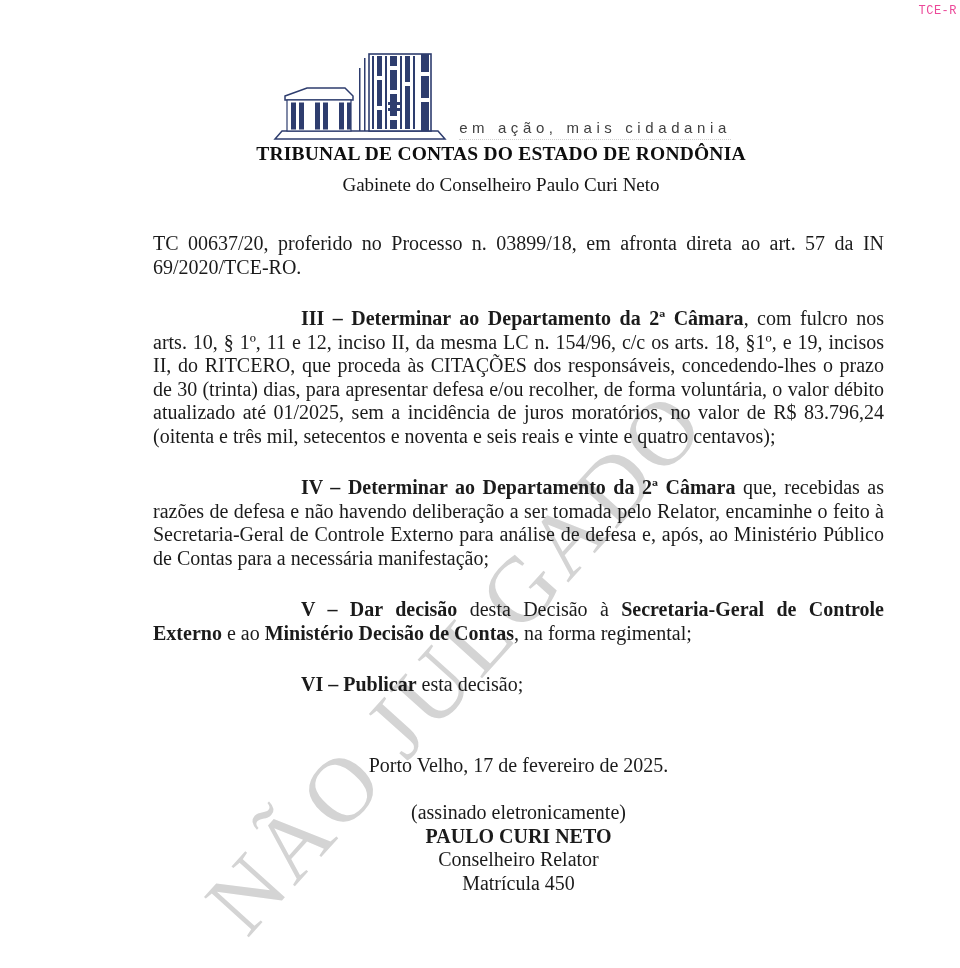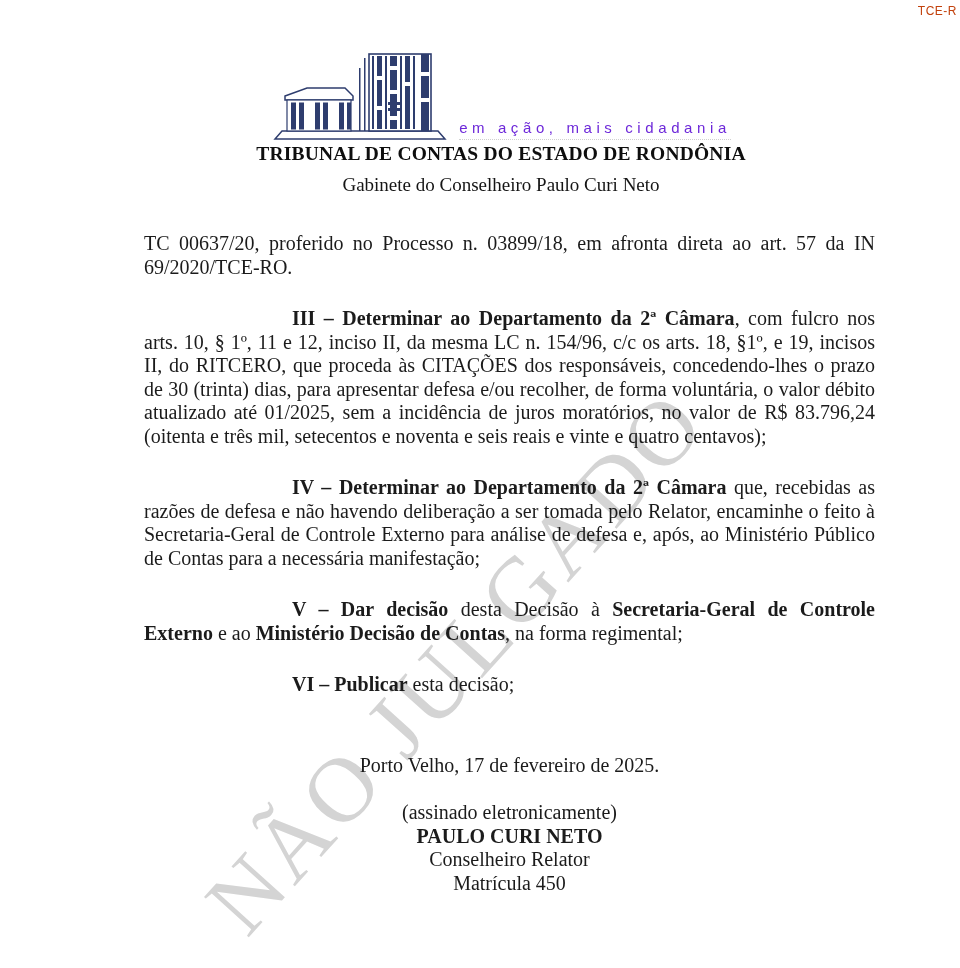--- a/index.html
+++ b/index.html
@@ -2,22 +2,22 @@
 <html><head>
 <meta charset="utf-8">
 <style>
   html, body { margin:0; padding:0; background:#ffffff; }
   .page {
     position:relative; width:960px; height:968px; background:#ffffff;
     overflow:hidden; font-family:"Liberation Serif", serif; color:#1b1b1b;
   }
   .corner-label {
     position:absolute; top:4px; right:3px;
-    font-family:Liberation Sans, sans-serif; font-size:12px;
-    color:#c2410c; letter-spacing:.5px; z-index:1;
+    font-family:Liberation Mono, monospace; font-size:12px;
+    color:#ec4899; letter-spacing:.5px; z-index:1;
   }
   .watermark {
     position:absolute; top:662px; left:455px;
     transform:translate(-50%,-50%) rotate(-48deg);
     font-family:"Liberation Serif", serif; font-size:92px; letter-spacing:4px;
     color:#d4d4d4; white-space:nowrap; z-index:0; user-select:none;
   }
   .header {
     position:absolute; top:50px; left:21px; width:960px;
     display:flex; flex-direction:column; align-items:center; z-index:1;
@@ -26,30 +26,30 @@
   .building-icon svg { display:block; }
   .logo-text { display:flex; flex-direction:column; justify-content:flex-end; }
   .logo-word {
     font-family:"Liberation Sans", sans-serif; font-weight:700;
     font-size:75px; line-height:.8; letter-spacing:2px; white-space:nowrap;
   }
   .logo-word .tce { color:#2e3d6e; }
   .logo-word .ro  { color:#1f7b39; }
   .tagline {
     font-family:"Liberation Sans", sans-serif; font-size:15px;
-    letter-spacing:4.6px; color:#6d28d9; margin-top:5px;
+    letter-spacing:4.6px; color:#404040; margin-top:5px;
     padding-bottom:3px; border-bottom:1px dotted #d0d0d0; white-space:nowrap;
   }
   .org-name {
     margin-top:3px; font-weight:700; font-size:19.5px;
     letter-spacing:.2px; color:#0e0e0e; white-space:nowrap;
   }
   .office-name { font-size:19px; margin-top:9px; color:#151515; white-space:nowrap; }
   .doc-body {
-    position:absolute; left:144px; top:232px; width:731px; z-index:1;
+    position:absolute; left:153px; top:232px; width:731px; z-index:1;
     font-size:20px; line-height:23.5px; text-align:justify; color:#1b1b1b;
   }
   .para { margin:0 0 28px 0; }
   .para.indent { text-indent:148px; }
   .para b { font-weight:700; }
   .date-line { margin:57px 0 0 0; text-align:center; }
   .signature { margin-top:24px; text-align:center; line-height:23.5px; }
   .sig-name { font-weight:700; }
 </style>
 </head>

